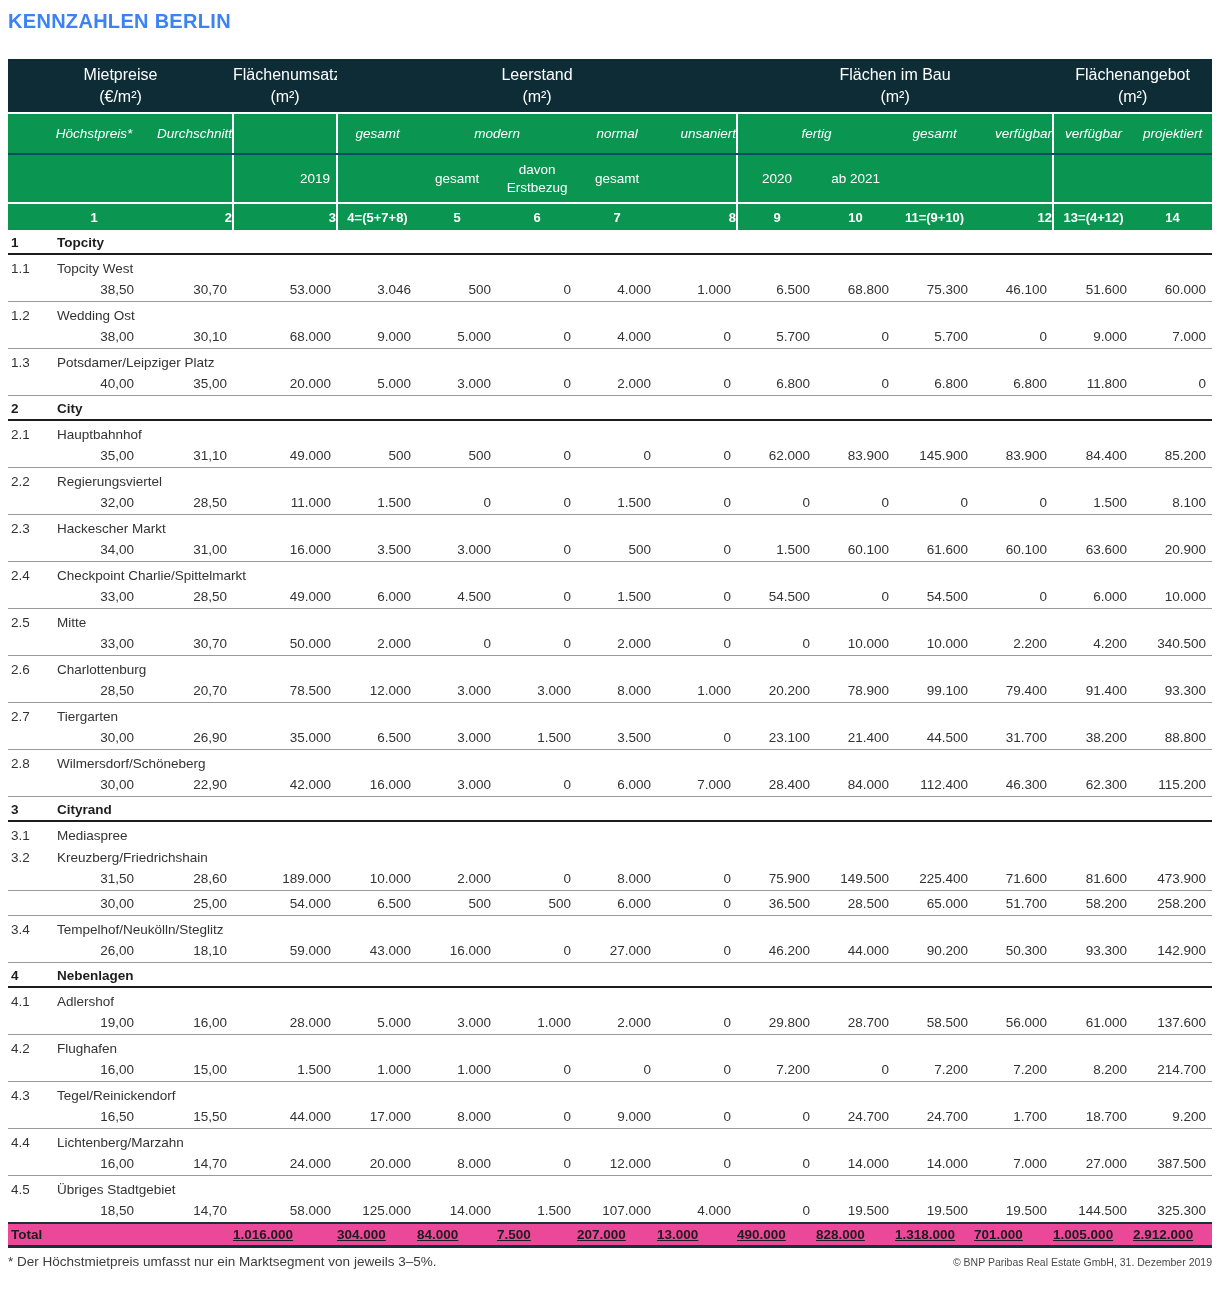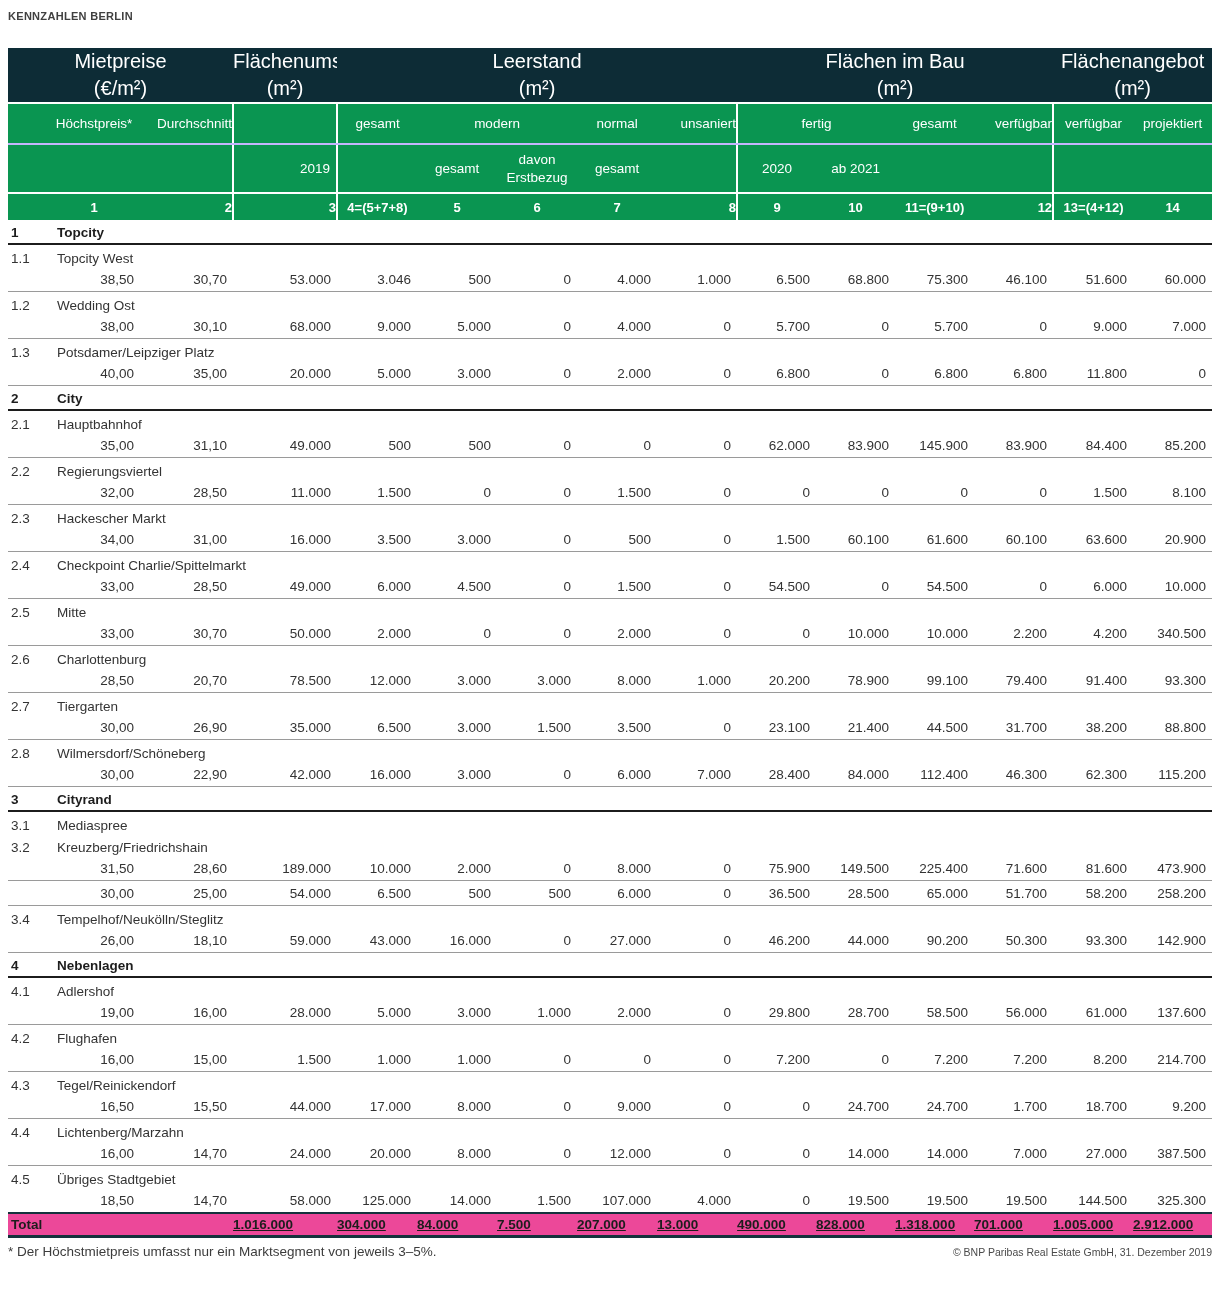--- a/index.html
+++ b/index.html
@@ -1,25 +1,25 @@
 <!DOCTYPE html>
 <html lang="de"><head>
 <meta charset="utf-8">
 <style>
   html,body{margin:0;padding:0;background:#fff;}
   body{width:1220px;height:1303px;font-family:"Liberation Sans",sans-serif;color:#333;overflow:hidden;}
   .page{padding:8px 8px 0 8px;}
-  h1{font-size:11px;font-weight:700;color:#404040;margin:2px 0 26px 0;letter-spacing:.3px;}
+  h1{font-size:20px;font-weight:700;color:#3b82f6;margin:2px 0 26px 0;letter-spacing:.3px;}
   table{width:1204px;table-layout:fixed;border-collapse:collapse;}
   th,td{padding:0;overflow:hidden;white-space:nowrap;}
   
   thead th{font-weight:400;color:#fff;text-align:center;}
-  tr.grp th{background:#0d2c36;height:53px;border-bottom:2px solid #fff;font-size:20px;vertical-align:middle;line-height:1.35;}
+  tr.grp th{background:#0d2c36;height:53px;border-bottom:2px solid #fff;font-size:16px;vertical-align:middle;line-height:1.35;}
   tr.grp .l1,tr.grp .l2{display:block;}
-  tr.sub1 th{background:#0a9551;height:39px;border-bottom:2px solid #c4b5fd;font-size:13.5px;vertical-align:middle;}
+  tr.sub1 th{background:#0a9551;height:39px;border-bottom:2px solid #0c4a6e;font-size:13.5px;vertical-align:middle;font-style:italic;}
   tr.sub2 th{background:#0a9551;height:45px;border-bottom:2px solid #fff;font-size:13.5px;vertical-align:middle;line-height:1.3;white-space:normal;padding:1px 6px;}
   tr.colnum th{background:#0a9551;height:26px;font-size:13px;font-weight:700;vertical-align:middle;}
   th.sep,td.sep{border-right:2px solid #fff;text-align:right;}
   
   tbody td{font-size:13.5px;color:#333;}
   tr.section-row td{font-weight:700;color:#1d1d1d;border-bottom:2.5px solid #1c1c1c;height:20px;vertical-align:bottom;padding-bottom:3px;}
   tr.section-row td.rnum{padding-left:3px;}
   tr.section-row td.sname{padding-left:9px;}
   tr.dname td{height:21px;vertical-align:bottom;padding-bottom:1px;}
   tr.dname td.rnum{padding-left:3px;}

